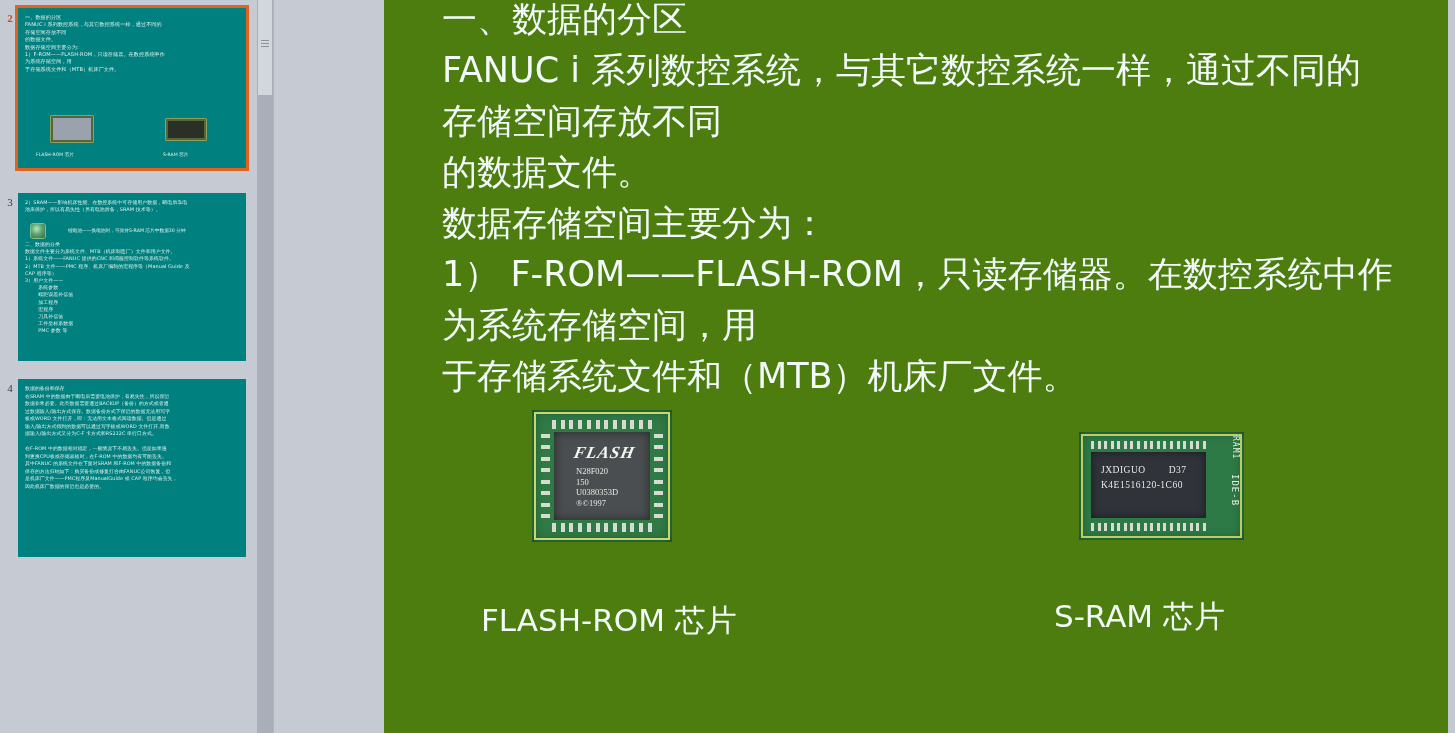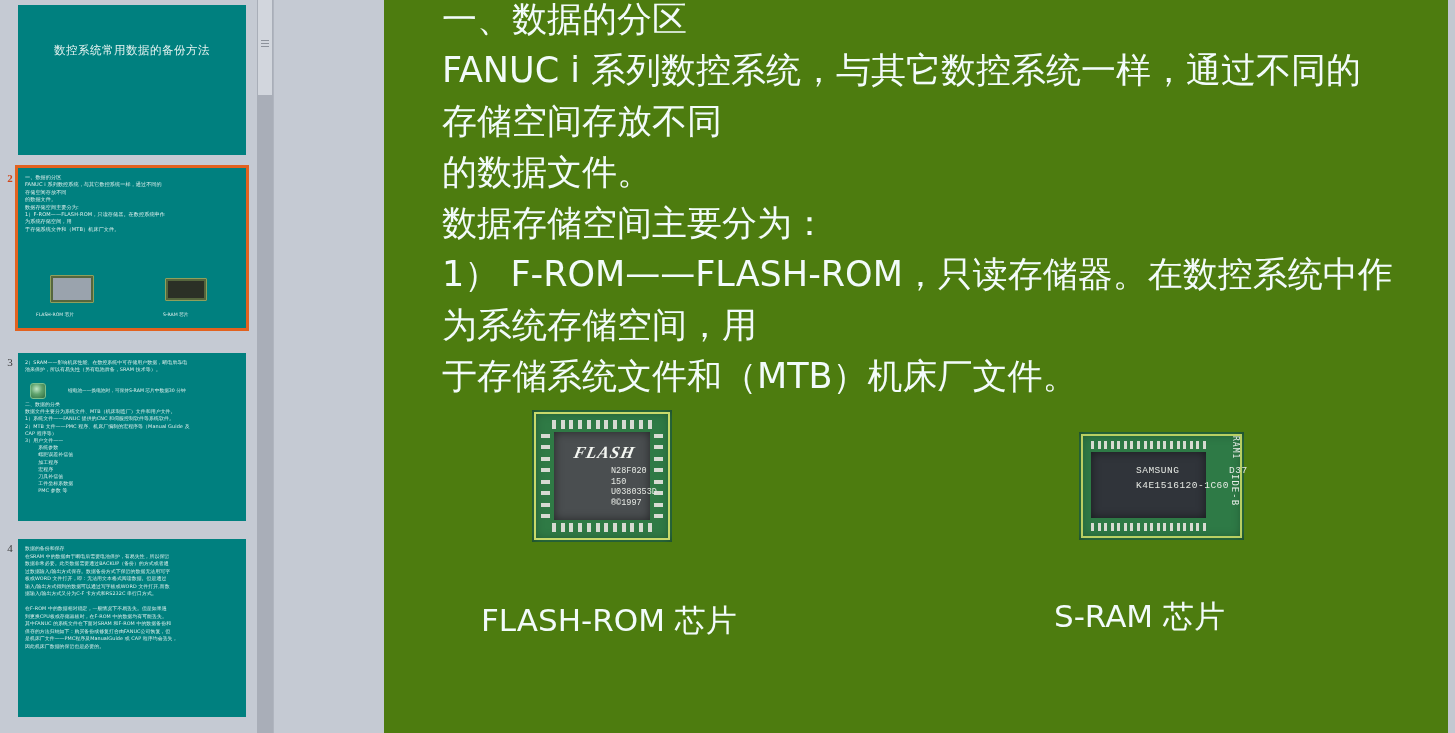--- a/index.html
+++ b/index.html
@@ -125,22 +125,22 @@
   .pkg{
     position:absolute;background:#3b3f42;
     box-shadow:inset 0 0 10px rgba(0,0,0,.5);
   }
   .pins-top,.pins-bot{position:absolute;display:flex;justify-content:space-between;}
   .pins-top i,.pins-bot i{display:block;background:#d7dbd2;}
   .pins-left,.pins-right{position:absolute;display:flex;flex-direction:column;justify-content:space-between;}
   .pins-left i,.pins-right i{display:block;background:#d7dbd2;}
   .chip-mark{
     position:absolute;color:#e6e9e4;
-    font-family:Liberation Mono, monospace;
-    white-space:pre;line-height:1.25;margin-left:35px;
+    font-family:Liberation Serif, serif;
+    white-space:pre;line-height:1.25;
   }
   .flash-logo{
     position:absolute;color:#f4f6f2;font-style:italic;font-weight:bold;
     font-family:"Liberation Serif",serif;letter-spacing:1px;
   }
   .side-label{
     position:absolute;color:#e8ece6;font-size:9px;
     font-family:"DejaVu Sans Mono",monospace;
     writing-mode:vertical-rl;letter-spacing:1px;
   }
@@ -148,26 +148,20 @@
     position:absolute;color:#f2fbfa;
     font-size:31px;
     font-family:"DejaVu Sans",sans-serif;white-space:nowrap;
   }
 </style>
 </head>
 <body>
 
 <div id="thumb-panel">
 
-  <div class="thumb-row" style="height:160px;">
-    <div class="thumb-num" style="top:60px;"></div>
-    <div class="thumb-slide" style="top:5px;width:228px;height:150px;">
-      <div class="t-title">数控系统常用数据的备份方法</div>
-    </div>
-  </div>
 
   <div class="thumb-row" style="height:188px;">
     <div class="thumb-num active" style="top:12px;">2</div>
     <div class="thumb-slide selected" style="top:5px;width:234px;height:166px;">
       <div class="t-body">一、数据的分区
 FANUC i 系列数控系统，与其它数控系统一样，通过不同的
 存储空间存放不同
 的数据文件。
 数据存储空间主要分为:
 1）F-ROM——FLASH-ROM，只读存储器。在数控系统中作
@@ -351,21 +345,21 @@
         <i style="width:3px;height:8px"></i>
         <i style="width:3px;height:8px"></i>
       <i style="width:3px;height:8px"></i>
         <i style="width:3px;height:8px"></i>
         <i style="width:3px;height:8px"></i>
       <i style="width:3px;height:8px"></i>
         <i style="width:3px;height:8px"></i>
         <i style="width:3px;height:8px"></i>
     </div>
     <div class="pkg" style="left:12px;top:20px;width:115px;height:66px;background:#30343a;"></div>
-    <div class="chip-mark" style="left:22px;top:33px;font-size:9.5px;letter-spacing:.5px;">SAMSUNG        D37</div>
+    <div class="chip-mark" style="left:22px;top:33px;font-size:9.5px;letter-spacing:.5px;">JXDIGUO        D37</div>
     <div class="chip-mark" style="left:22px;top:48px;font-size:9.5px;letter-spacing:.5px;">K4E1516120-1C60</div>
     <div class="side-label" style="right:4px;top:42px;">IDE-B</div>
     <div class="side-label" style="right:4px;top:4px;font-size:8px;">RAM1</div>
   </div>
 
   <div class="chip-caption" style="left:97px;top:600px;">FLASH-ROM 芯片</div>
   <div class="chip-caption" style="left:670px;top:596px;">S-RAM 芯片</div>
 
 </div>
 

